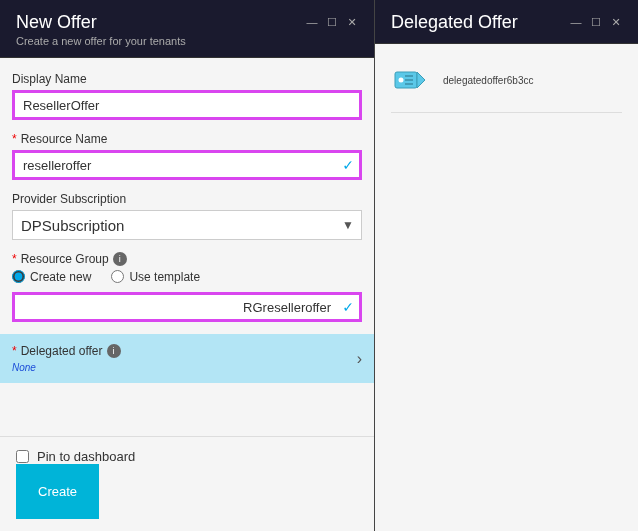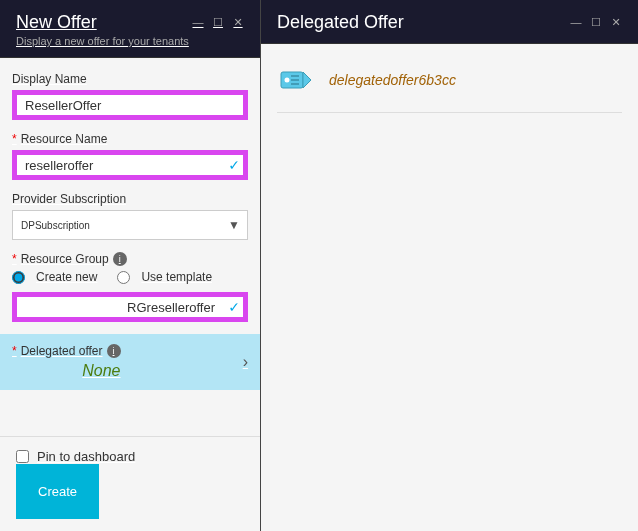--- a/index.html
+++ b/index.html
@@ -13,23 +13,22 @@
     }
 
     .panel {
       background: #1a1a2e;
       color: #fff;
       display: flex;
       flex-direction: column;
     }
 
     .left-panel {
-      width: 261px;
+      width: 375px;
       border-right: 1px solid #444;
-      text-decoration: underline;
     }
 
     .right-panel {
       flex: 1;
     }
 
     .panel-header {
       padding: 12px 16px 10px;
       border-bottom: 1px solid #333;
       flex-shrink: 0;
@@ -119,21 +118,21 @@
       font-size: 9px;
       display: inline-flex;
       align-items: center;
       justify-content: center;
       cursor: pointer;
     }
 
     .text-input {
       width: 100%;
       padding: 5px 8px;
-      border: 5px solid #d946ef;
+      border: 3px solid #d946ef;
       background: #fff;
       font-size: 13px;
       color: #333;
       outline: none;
       height: 30px;
       position: relative;
     }
 
     .input-wrapper {
       position: relative;
@@ -150,21 +149,21 @@
 
     .select-wrapper {
       position: relative;
     }
 
     .select-input {
       width: 100%;
       padding: 5px 30px 5px 8px;
       border: 1px solid #ccc;
       background: #fff;
-      font-size: 10px;
+      font-size: 15px;
       color: #333;
       outline: none;
       height: 30px;
       appearance: none;
       cursor: pointer;
     }
 
     .select-arrow {
       position: absolute;
       right: 8px;
@@ -177,22 +176,22 @@
 
     .radio-group {
       display: flex;
       gap: 20px;
       margin-bottom: 8px;
       align-items: center;
     }
 
     .radio-label {
       display: flex;
-      align-items: flex-end;
-      gap: 11px;
+      align-items: flex-start;
+      gap: 5px;
       font-size: 12px;
       cursor: pointer;
     }
 
     .radio-label input[type="radio"] {
       accent-color: #00a8e8;
     }
 
     .delegated-offer-section {
       background: #b3e5f5;
@@ -208,24 +207,23 @@
     .delegated-offer-label {
       font-size: 12px;
       color: #333;
       display: flex;
       align-items: center;
       gap: 4px;
       margin-bottom: 4px;
     }
 
     .delegated-offer-value {
-      font-size: 16px;
-      color: #4d7c0f;
+      font-size: 10px;
+      color: #1d4ed8;
       font-style: italic;
-      text-align: right;
     }
 
     .chevron-right {
       color: #555;
       font-size: 16px;
     }
 
     .panel-footer {
       background: #f5f5f5;
       padding: 12px 16px;
@@ -277,39 +275,38 @@
       align-items: center;
       justify-content: center;
     }
 
     .offer-icon svg {
       width: 36px;
       height: 36px;
     }
 
     .offer-name {
-      font-size: 14px;
-      color: #a16207;
-      font-style: italic;
+      font-size: 10px;
+      color: #404040;
     }
   </style>
 </head>
 <body>
 
 <div class="panel left-panel">
   <div class="panel-header">
     <div class="panel-title">
       <span class="panel-title-text">New Offer</span>
       <div class="window-controls">
         <span class="win-btn">—</span>
         <span class="win-btn">☐</span>
         <span class="win-btn">✕</span>
       </div>
     </div>
-    <div class="panel-subtitle">Display a new offer for your tenants</div>
+    <div class="panel-subtitle">Create a new offer for your tenants</div>
   </div>
 
   <div class="panel-body">
 
     <div class="field-group">
       <div class="field-label">Display Name</div>
       <div class="input-wrapper">
         <input class="text-input" type="text" value="ResellerOffer" style="">
       </div>
     </div>

